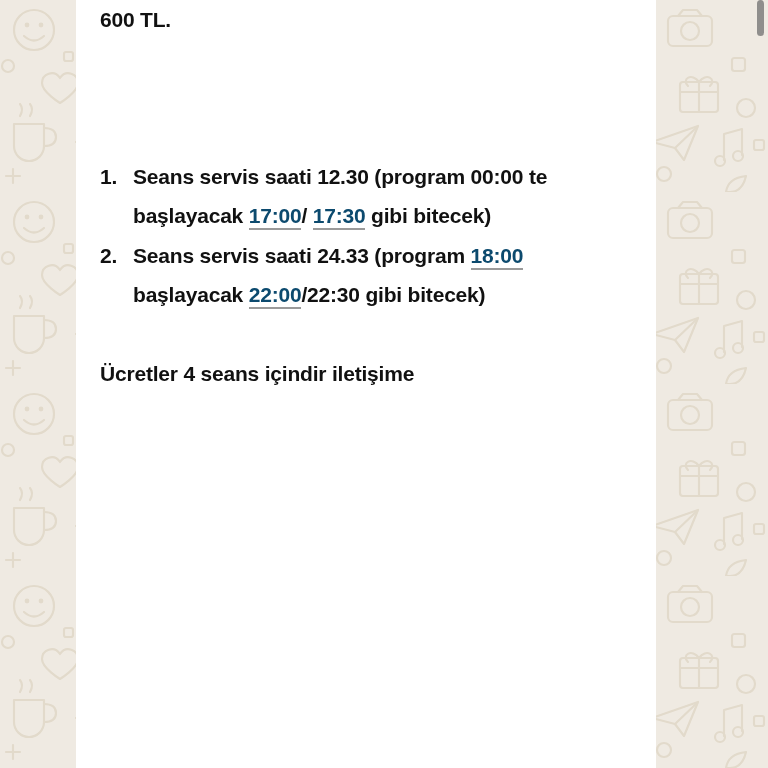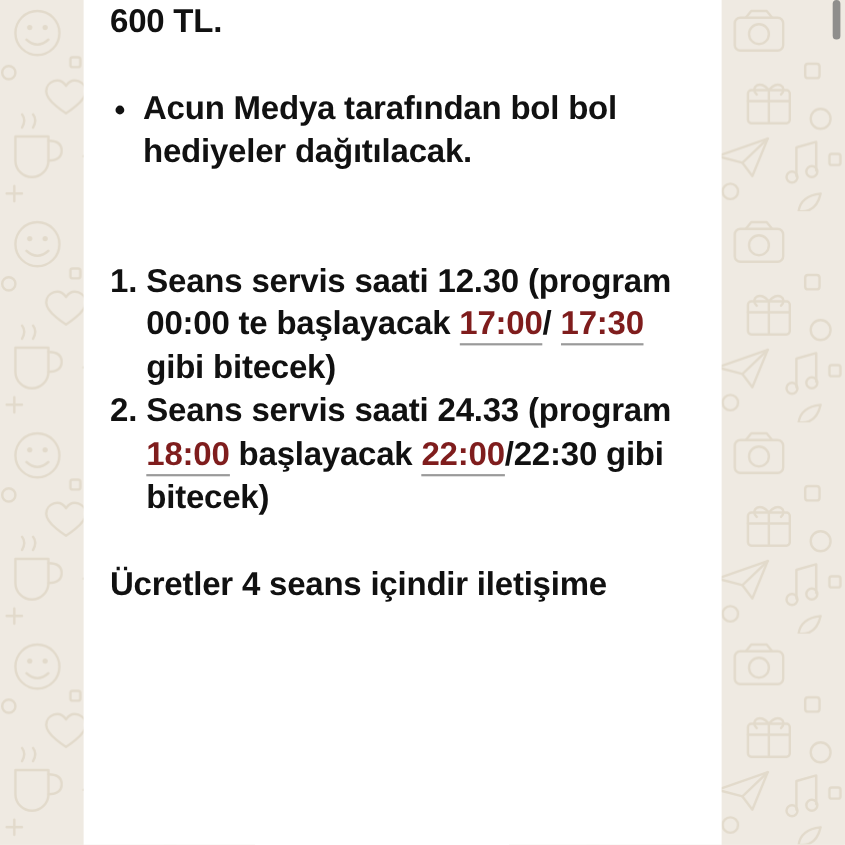--- a/index.html
+++ b/index.html
@@ -40,21 +40,21 @@
     height: 812px;
     background: #FFFFFF;
     z-index: 2;
     box-sizing: border-box;
     padding: 22px 24px 0 24px;
     overflow: hidden;
   }
 
   .msg-text {
     color: #111111;
-    font-size: 30px;
+    font-size: 21px;
     line-height: 39.5px;
     font-weight: 700;
     letter-spacing: -0.2px;
     margin: 0;
     word-wrap: break-word;
   }
 
   .para {
     margin: 0;
   }
@@ -95,21 +95,21 @@
   }
   ol.numbers > li .num-marker {
     position: absolute;
     left: 0;
     top: 0;
     font-weight: 700;
     color: #111111;
   }
 
   .timelink {
-    color: #7f1d1d;
+    color: #0c4a6e;
     text-decoration: none;
     border-bottom: 2.5px solid #9a9a9a;
     padding-bottom: 1px;
   }
 
   
   #scrollbar-track {
     position: absolute;
     right: 4px;
     top: 0;
@@ -182,24 +182,20 @@
   </svg>
 </div>
 
 <div id="message-card">
 
   <div class="msg-text para">600 TL.</div>
 
   <div class="spacer-lg"></div>
 
   <ul class="bullets msg-text">
-    <li>
-      <span class="bullet-dot"></span>
-      <span>Acun Medya tarafından bol bol hediyeler dağıtılacak.</span>
-    </li>
   </ul>
 
   <div class="spacer-lg"></div>
 
 
   <div class="spacer-lg"></div>
 
   <ol class="numbers msg-text">
     <li>
       <span class="num-marker">1.</span>

